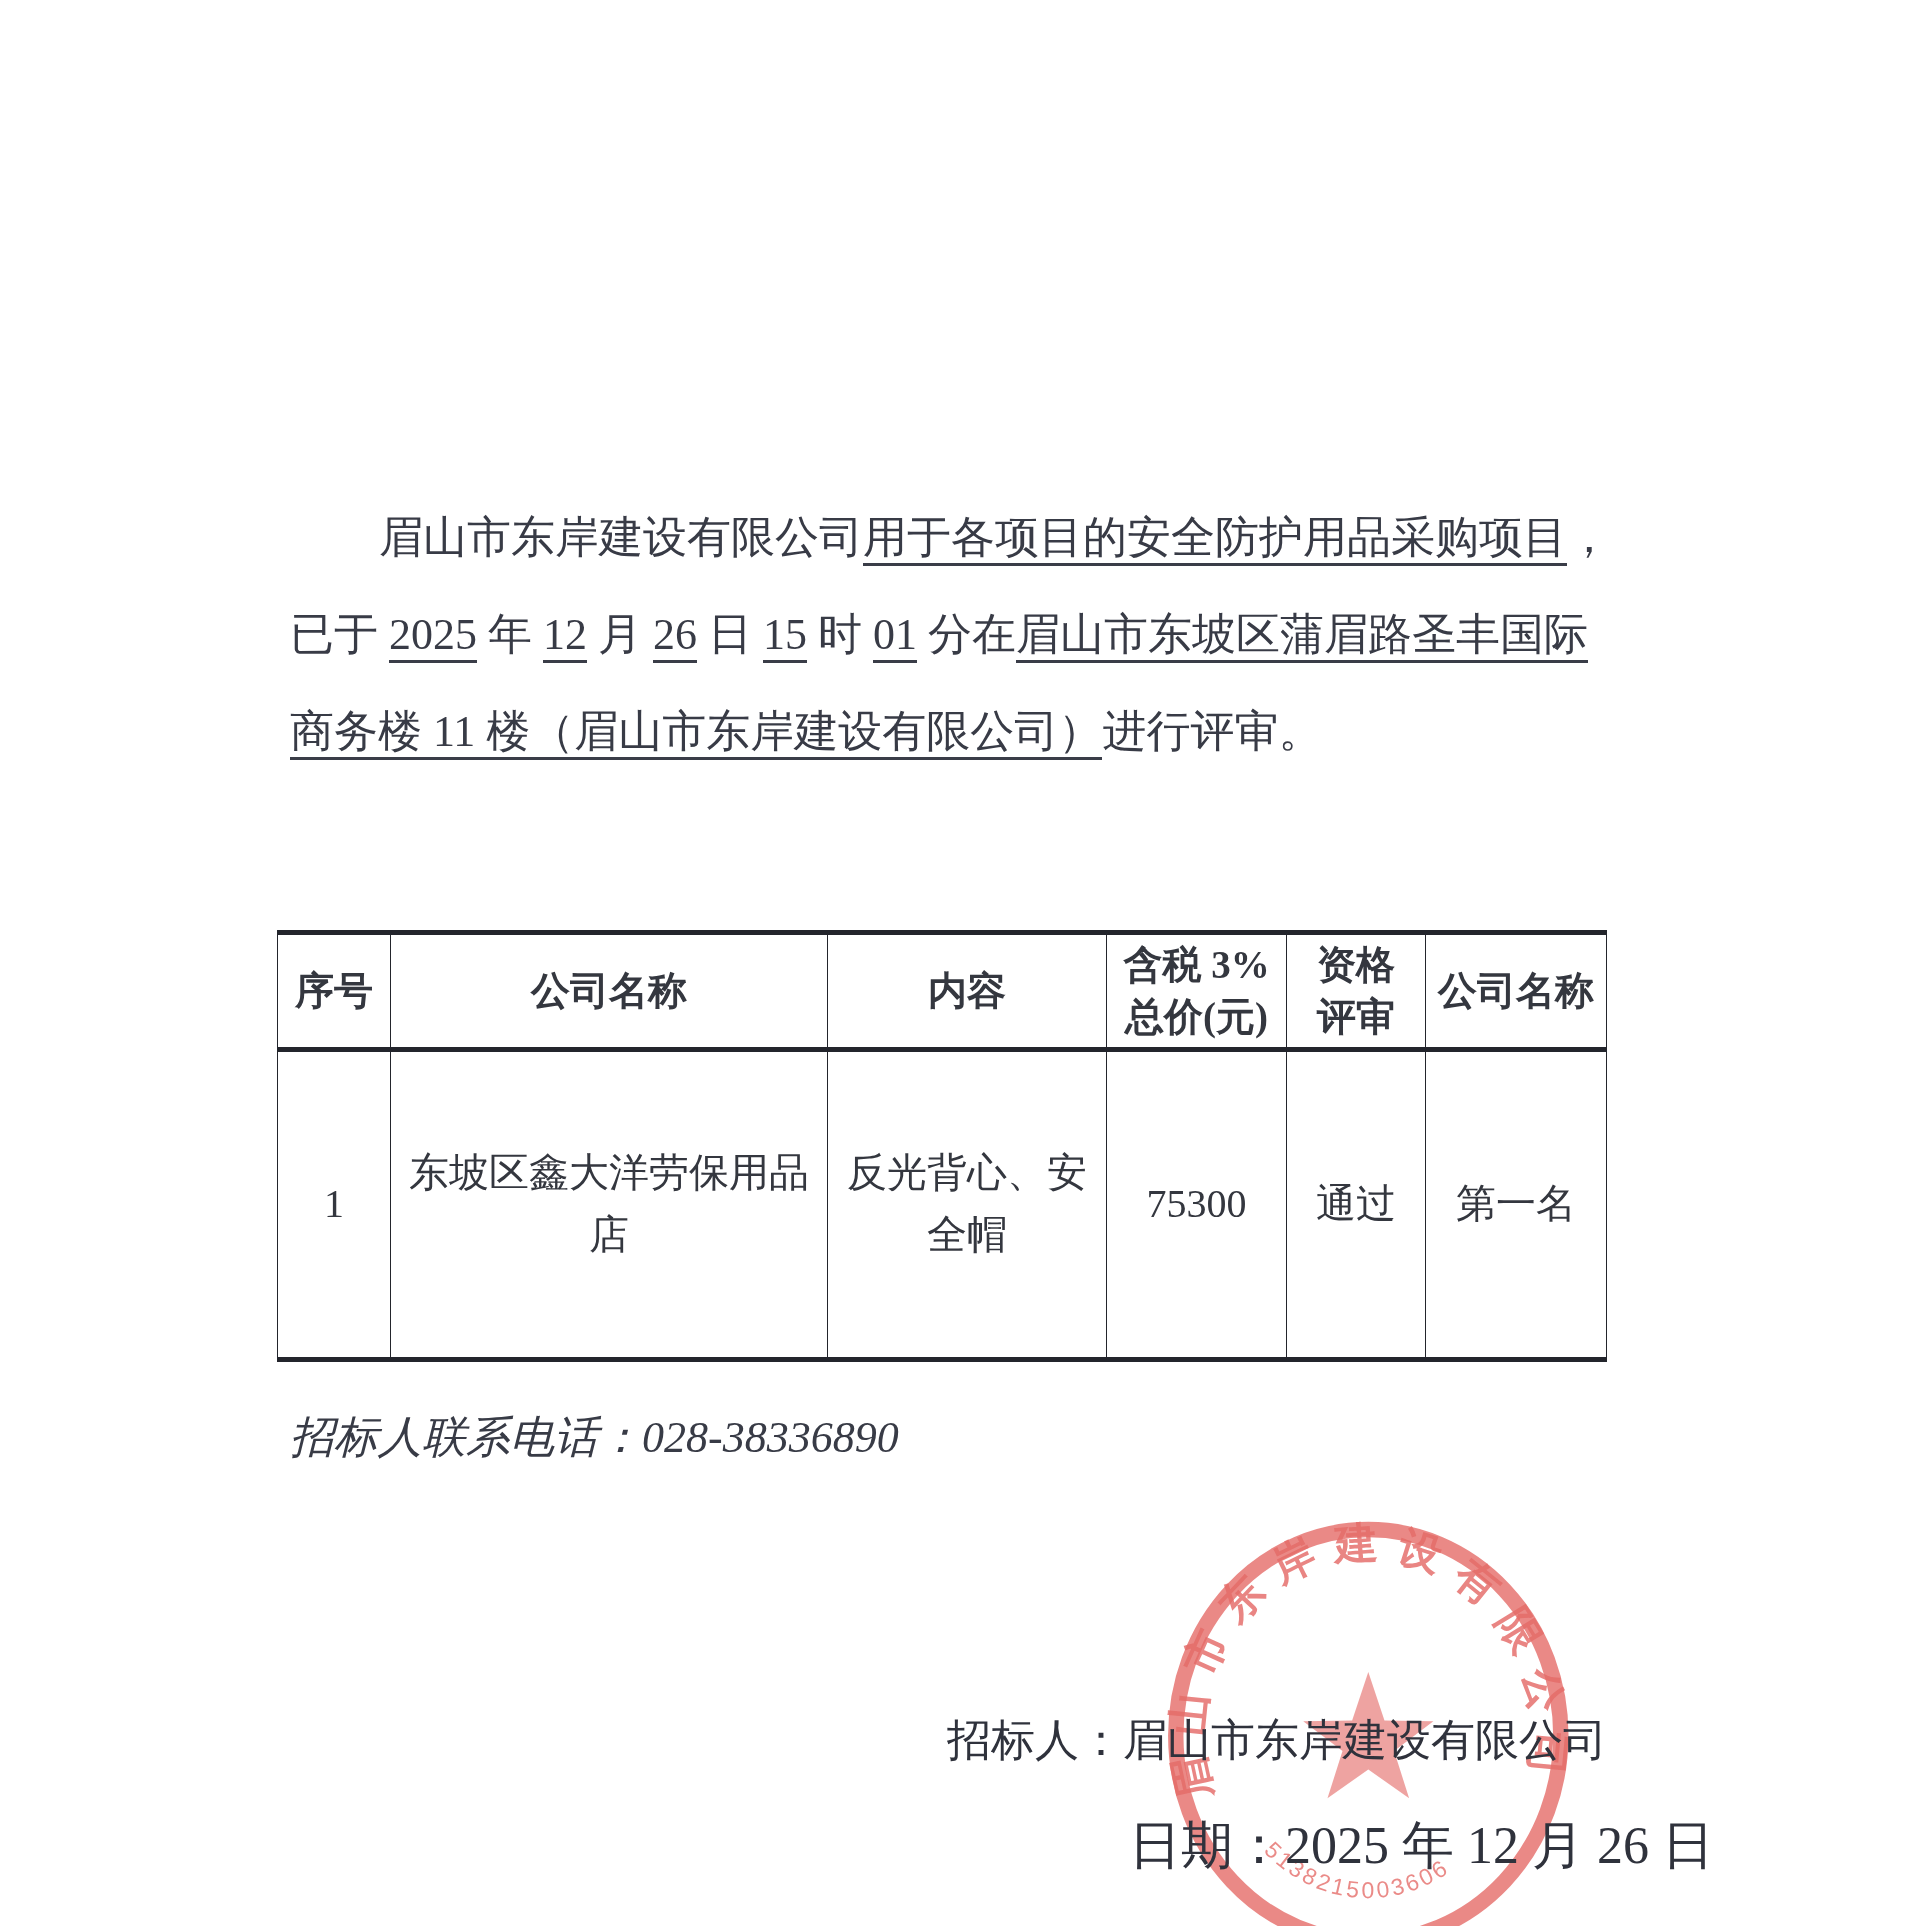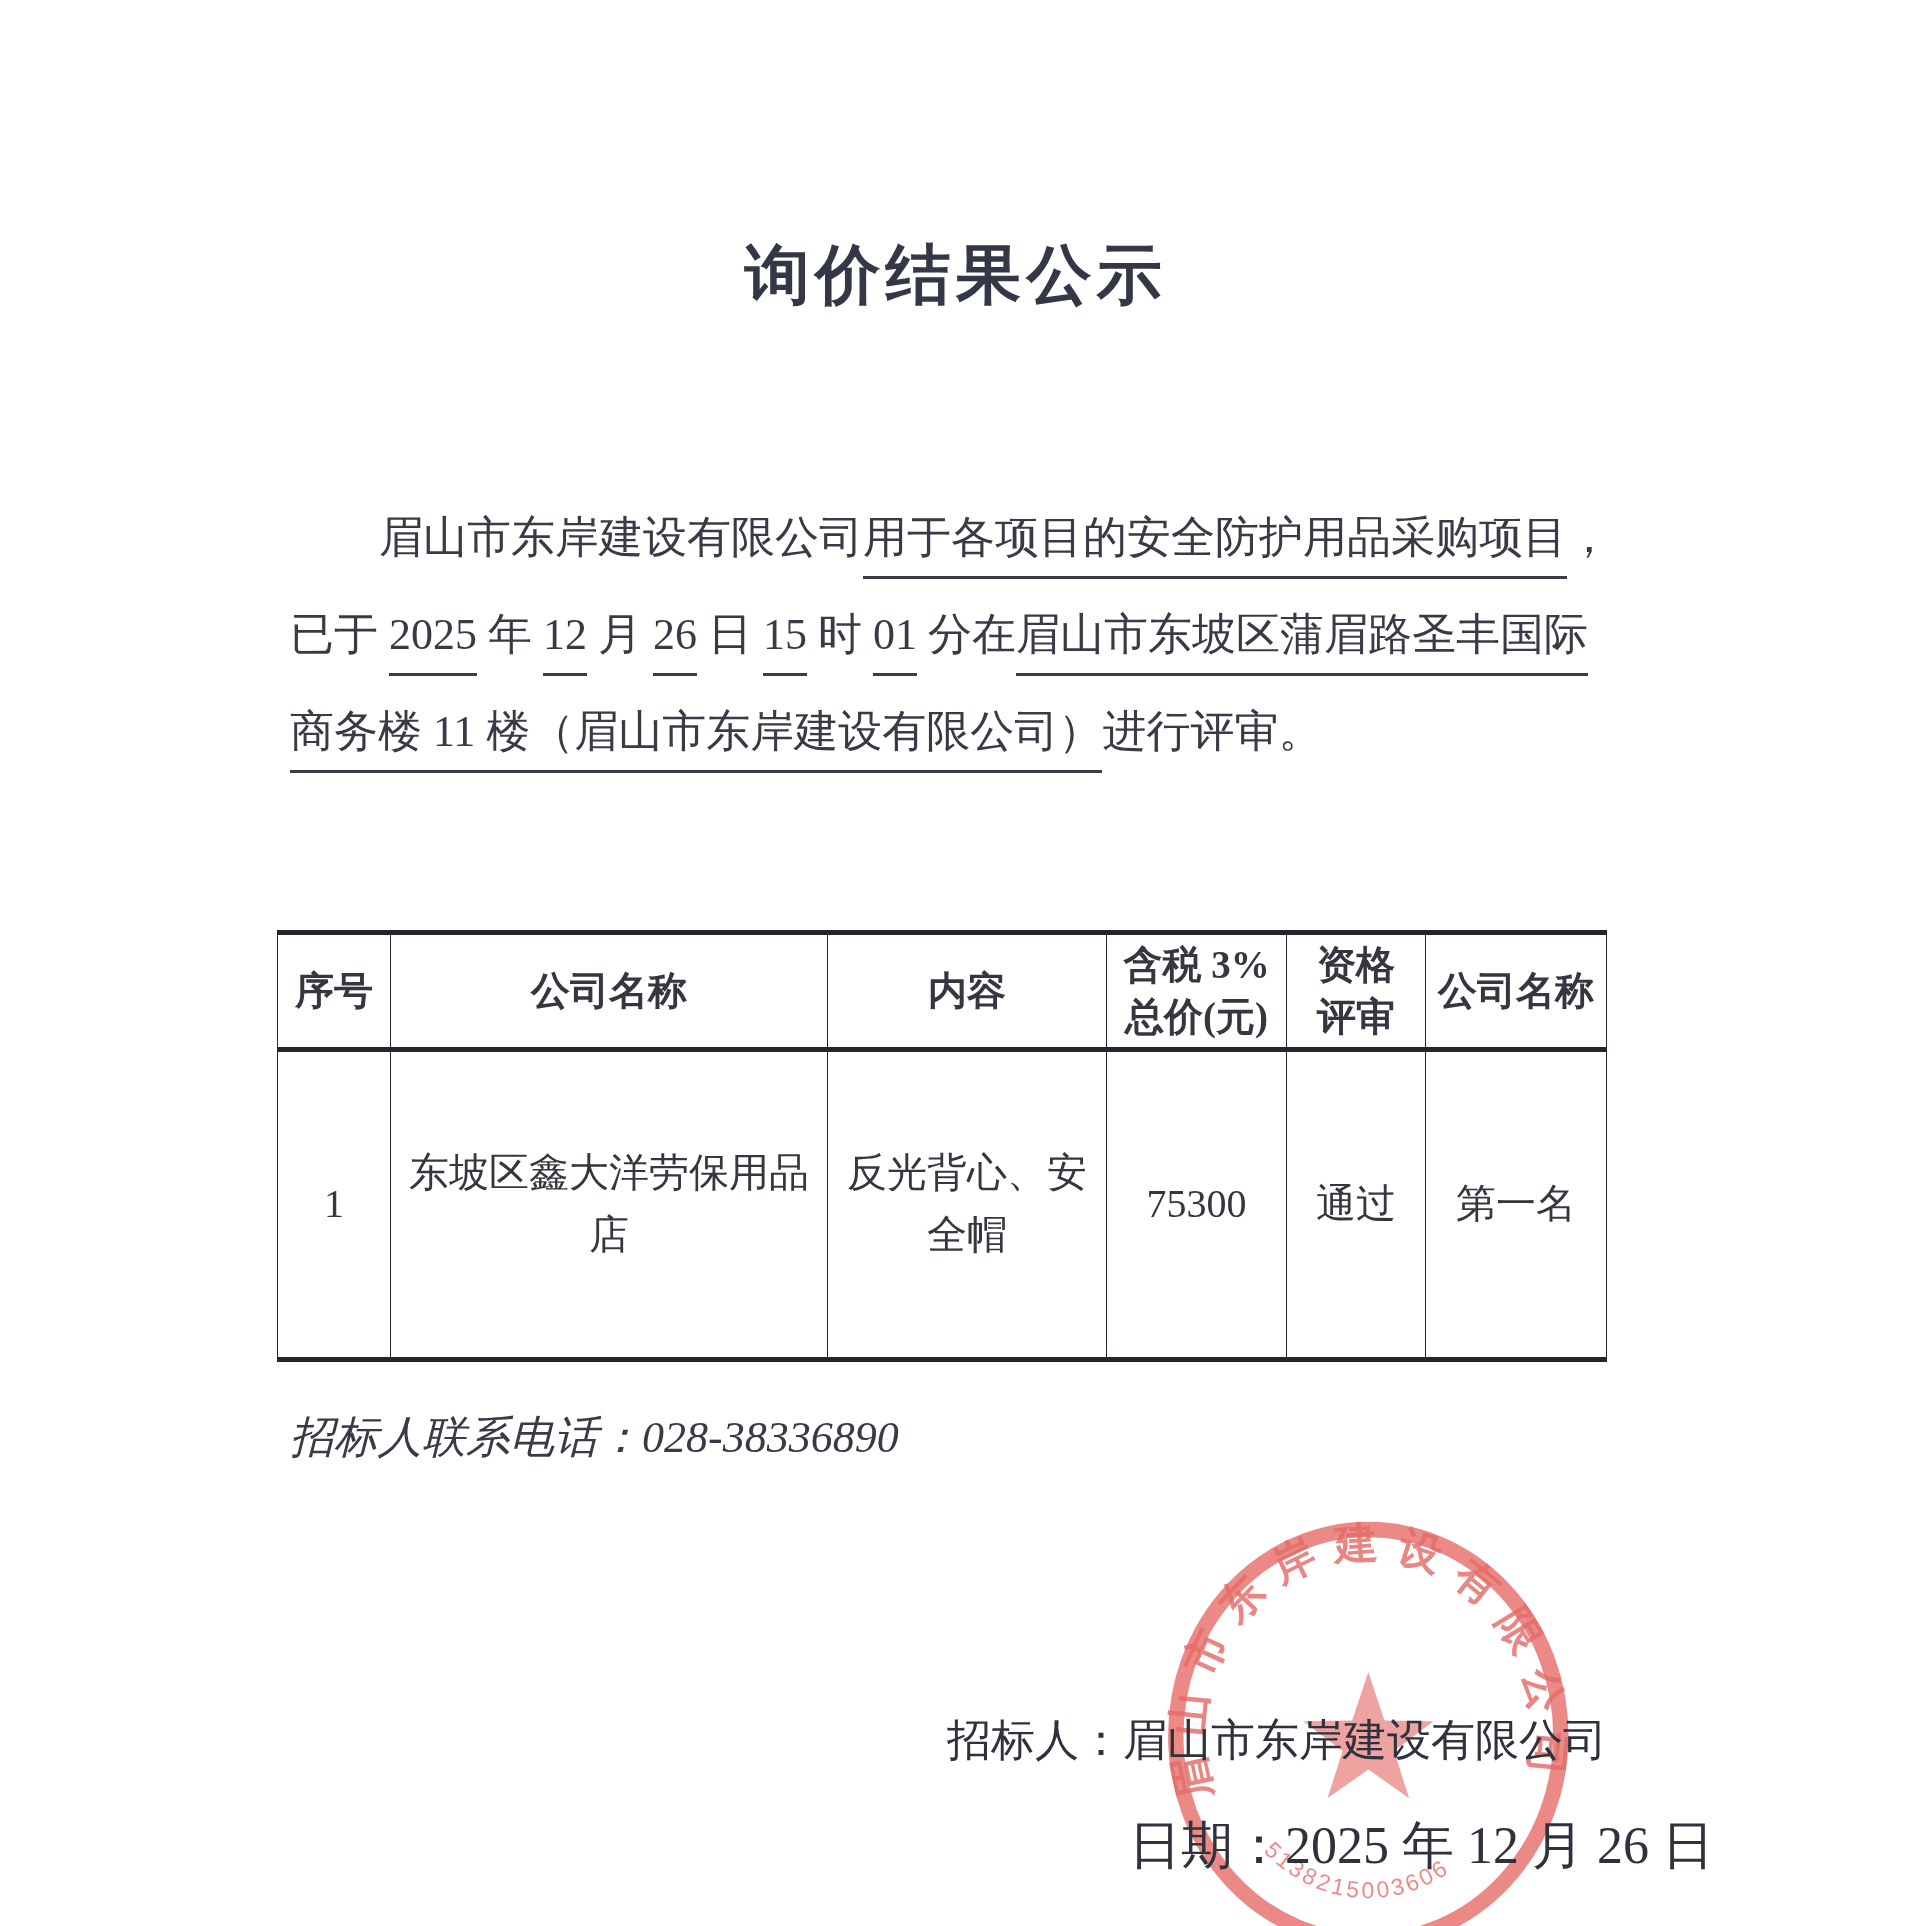--- a/index.html
+++ b/index.html
@@ -17,21 +17,21 @@
     font-size:65px;font-weight:700;letter-spacing:5.4px;
     color:#343846;
   }
   .body-text{
     position:absolute;left:290px;width:1333px;top:489px;
     font-size:44px;
   }
   .bodyline{height:97px;line-height:97px;white-space:nowrap;}
   .indent1{text-indent:89px;}
   .indent2{text-indent:69px;}
-  .u{border-bottom:3.9px solid #3a3d48;padding-bottom:14px;}
+  .u{border-bottom:3.9px solid #3a3d48;padding-bottom:1px;}
   .result-table{
     position:absolute;left:277px;top:882px;
     border-collapse:collapse;table-layout:fixed;
     width:1330px;
     font-size:40px;color:#34373f;
     border-top:5.4px solid #23252c;
     border-bottom:5.4px solid #23252c;
     margin-top:48px;
   }
   .result-table th,.result-table td{
@@ -63,21 +63,20 @@
     opacity:.85;pointer-events:none;
   }
   .z-above{z-index:3;}
   .seal{z-index:1;}
 </style>
 </head>
 <body>
 
 <div class="page">
 
-  <div class="doc-title">询价结果公示</div>
 
   <div class="body-text">
     <div class="bodyline indent1"><span>眉山市东岸建设有限公司</span><span class="u">用于各项目的安全防护用品采购项目</span><span>，</span></div>
     <div class="bodyline"><span>已于 </span><span class="u">2025</span><span> 年 </span><span class="u">12</span><span> 月 </span><span class="u">26</span><span> 日 </span><span class="u">15</span><span> 时 </span><span class="u">01</span><span> 分在</span><span class="u">眉山市东坡区蒲眉路圣丰国际</span></div>
     <div class="bodyline"><span class="u">商务楼 11 楼（眉山市东岸建设有限公司）</span><span>进行评审。</span></div>
   </div>
 
   <table class="result-table">
     <colgroup>
       <col style="width:113px">

